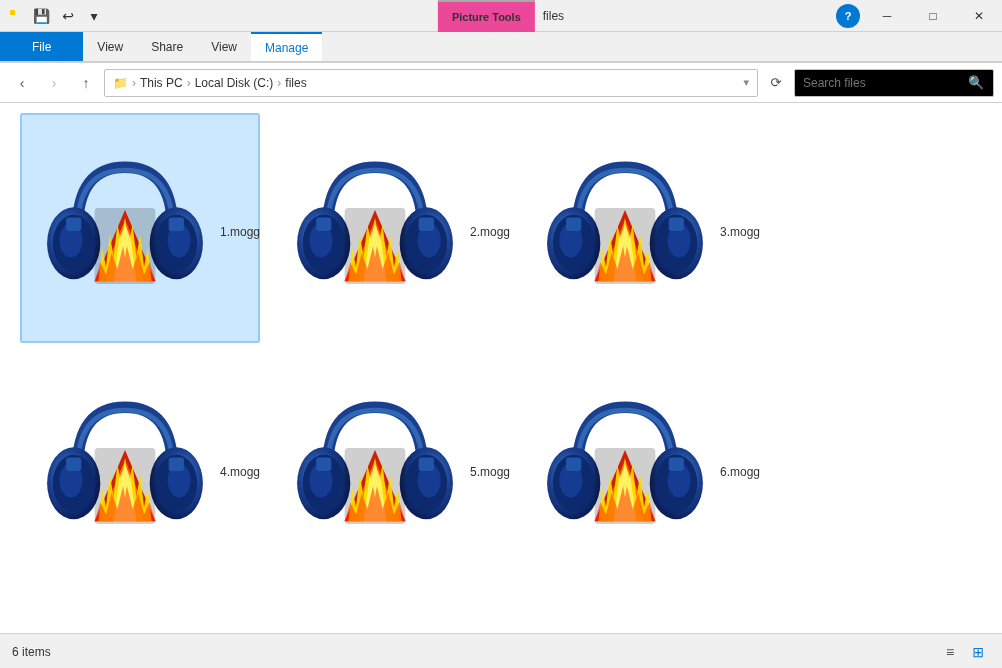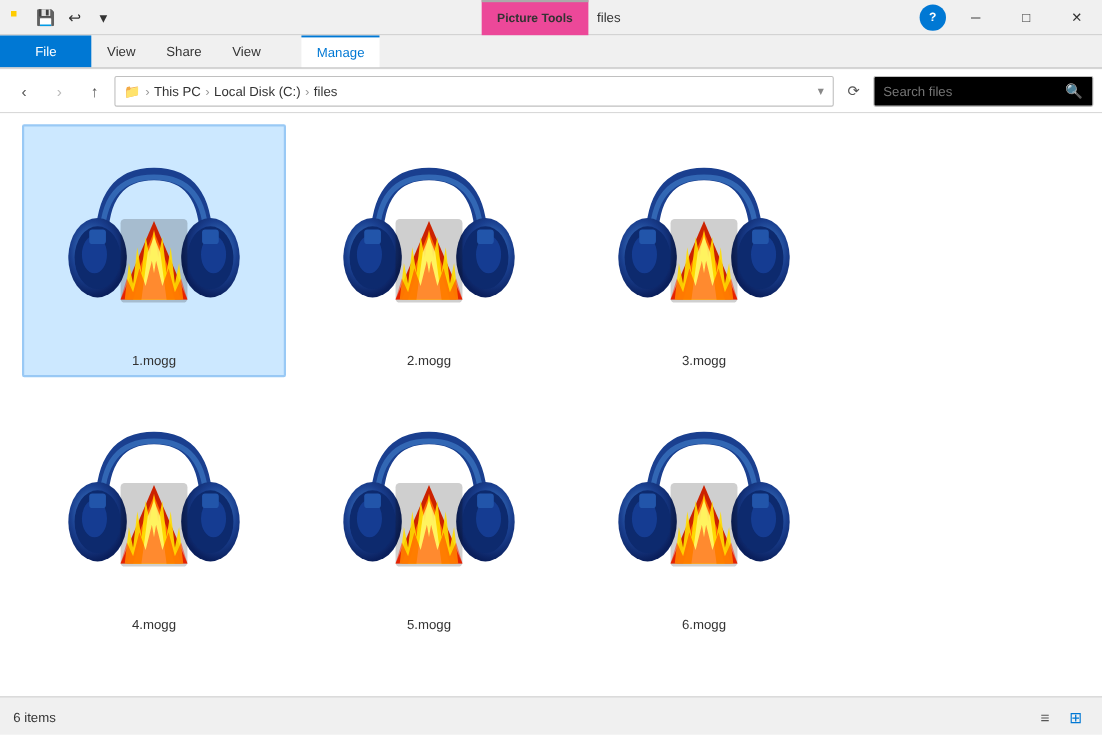--- a/index.html
+++ b/index.html
@@ -91,21 +91,20 @@
       display: flex; align-items: center;
       font-size: 12px;
       cursor: pointer;
       border: none; background: transparent;
       color: #333;
     }
     .ribbon-tab.active {
       background: white;
       border-top: 2px solid #0078d4;
       color: #0078d4;
-      margin-left: 23px;
     }
     .file-tab {
       background: #0078d4;
       color: white;
       padding: 0 32px;
       font-size: 12px;
       display: flex; align-items: center;
       cursor: pointer;
     }
 
@@ -186,21 +185,21 @@
       gap: 10px;
       height: calc(668px - 32px - 30px - 40px - 32px);
       overflow-y: auto;
     }
 
     
     .file-item {
       width: 240px;
       height: 230px;
       display: flex;
-      flex-direction: column;
+      flex-direction: row;
       align-items: center;
       justify-content: flex-start;
       padding: 10px 8px 8px;
       cursor: pointer;
       border-radius: 2px;
       border: 2px solid transparent;
     }
     .file-item.selected { background: #cce8ff; border-color: #99c9f5; }
     .file-icon {
       width: 190px;

